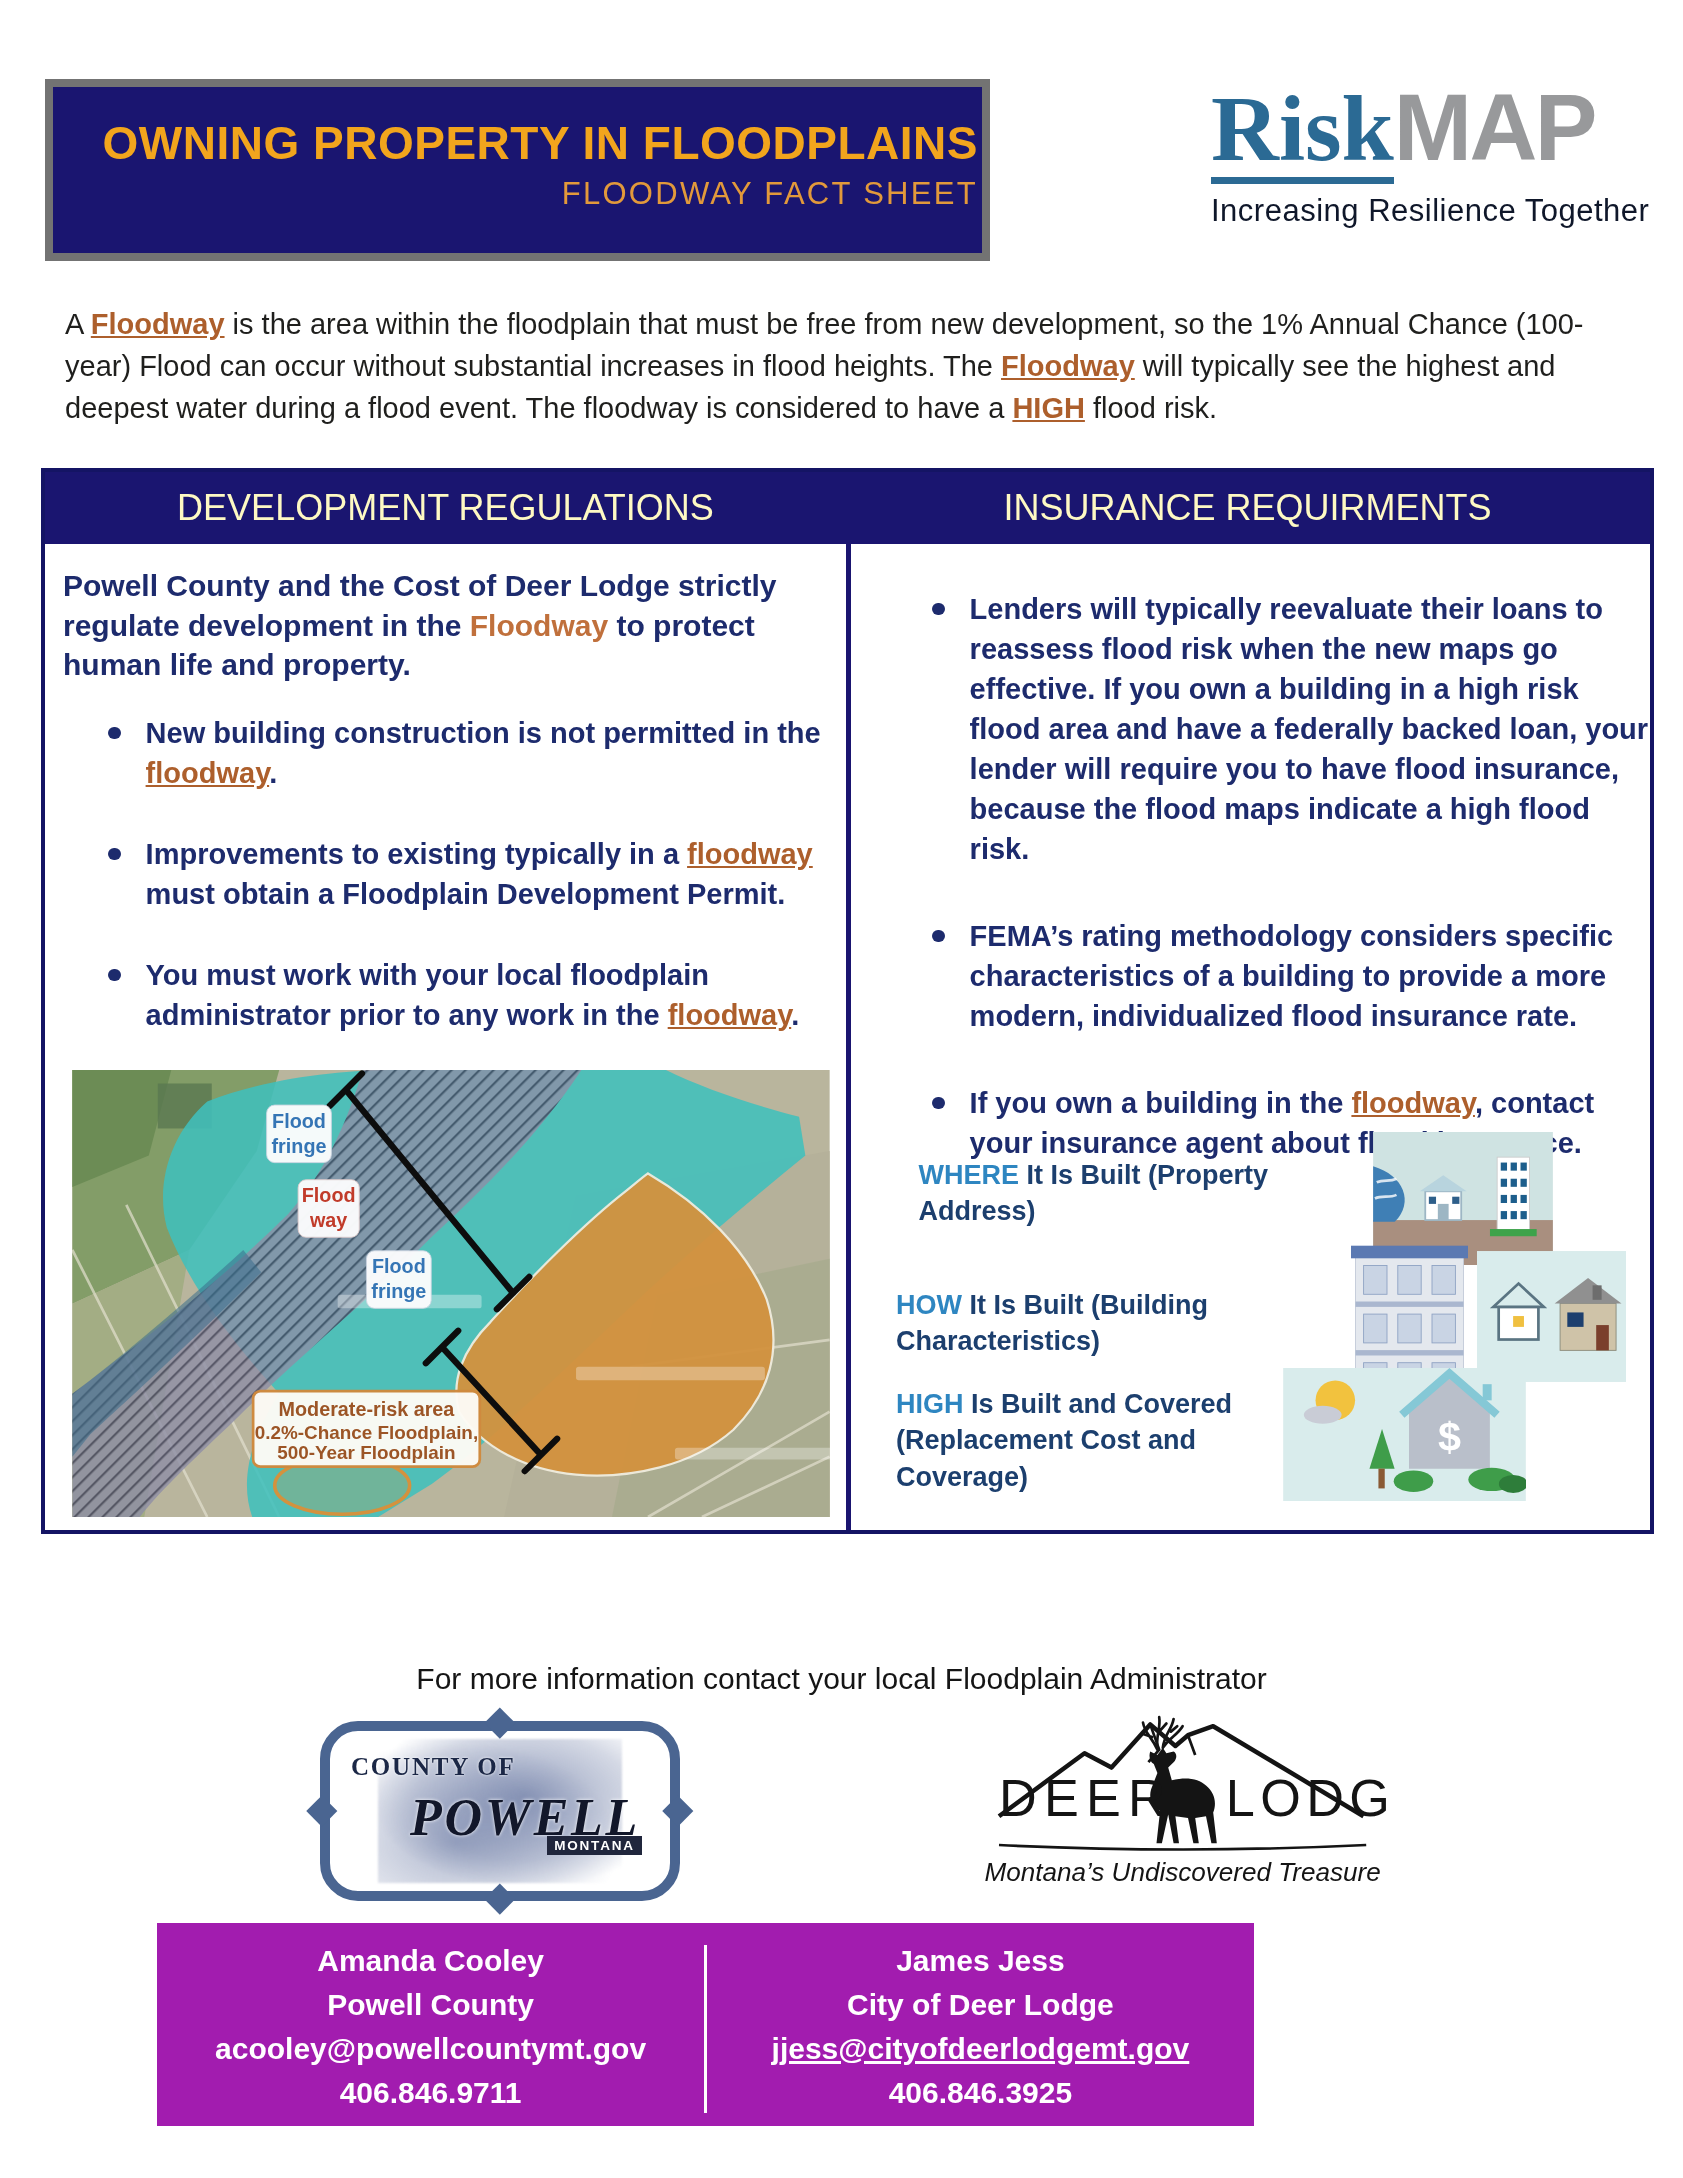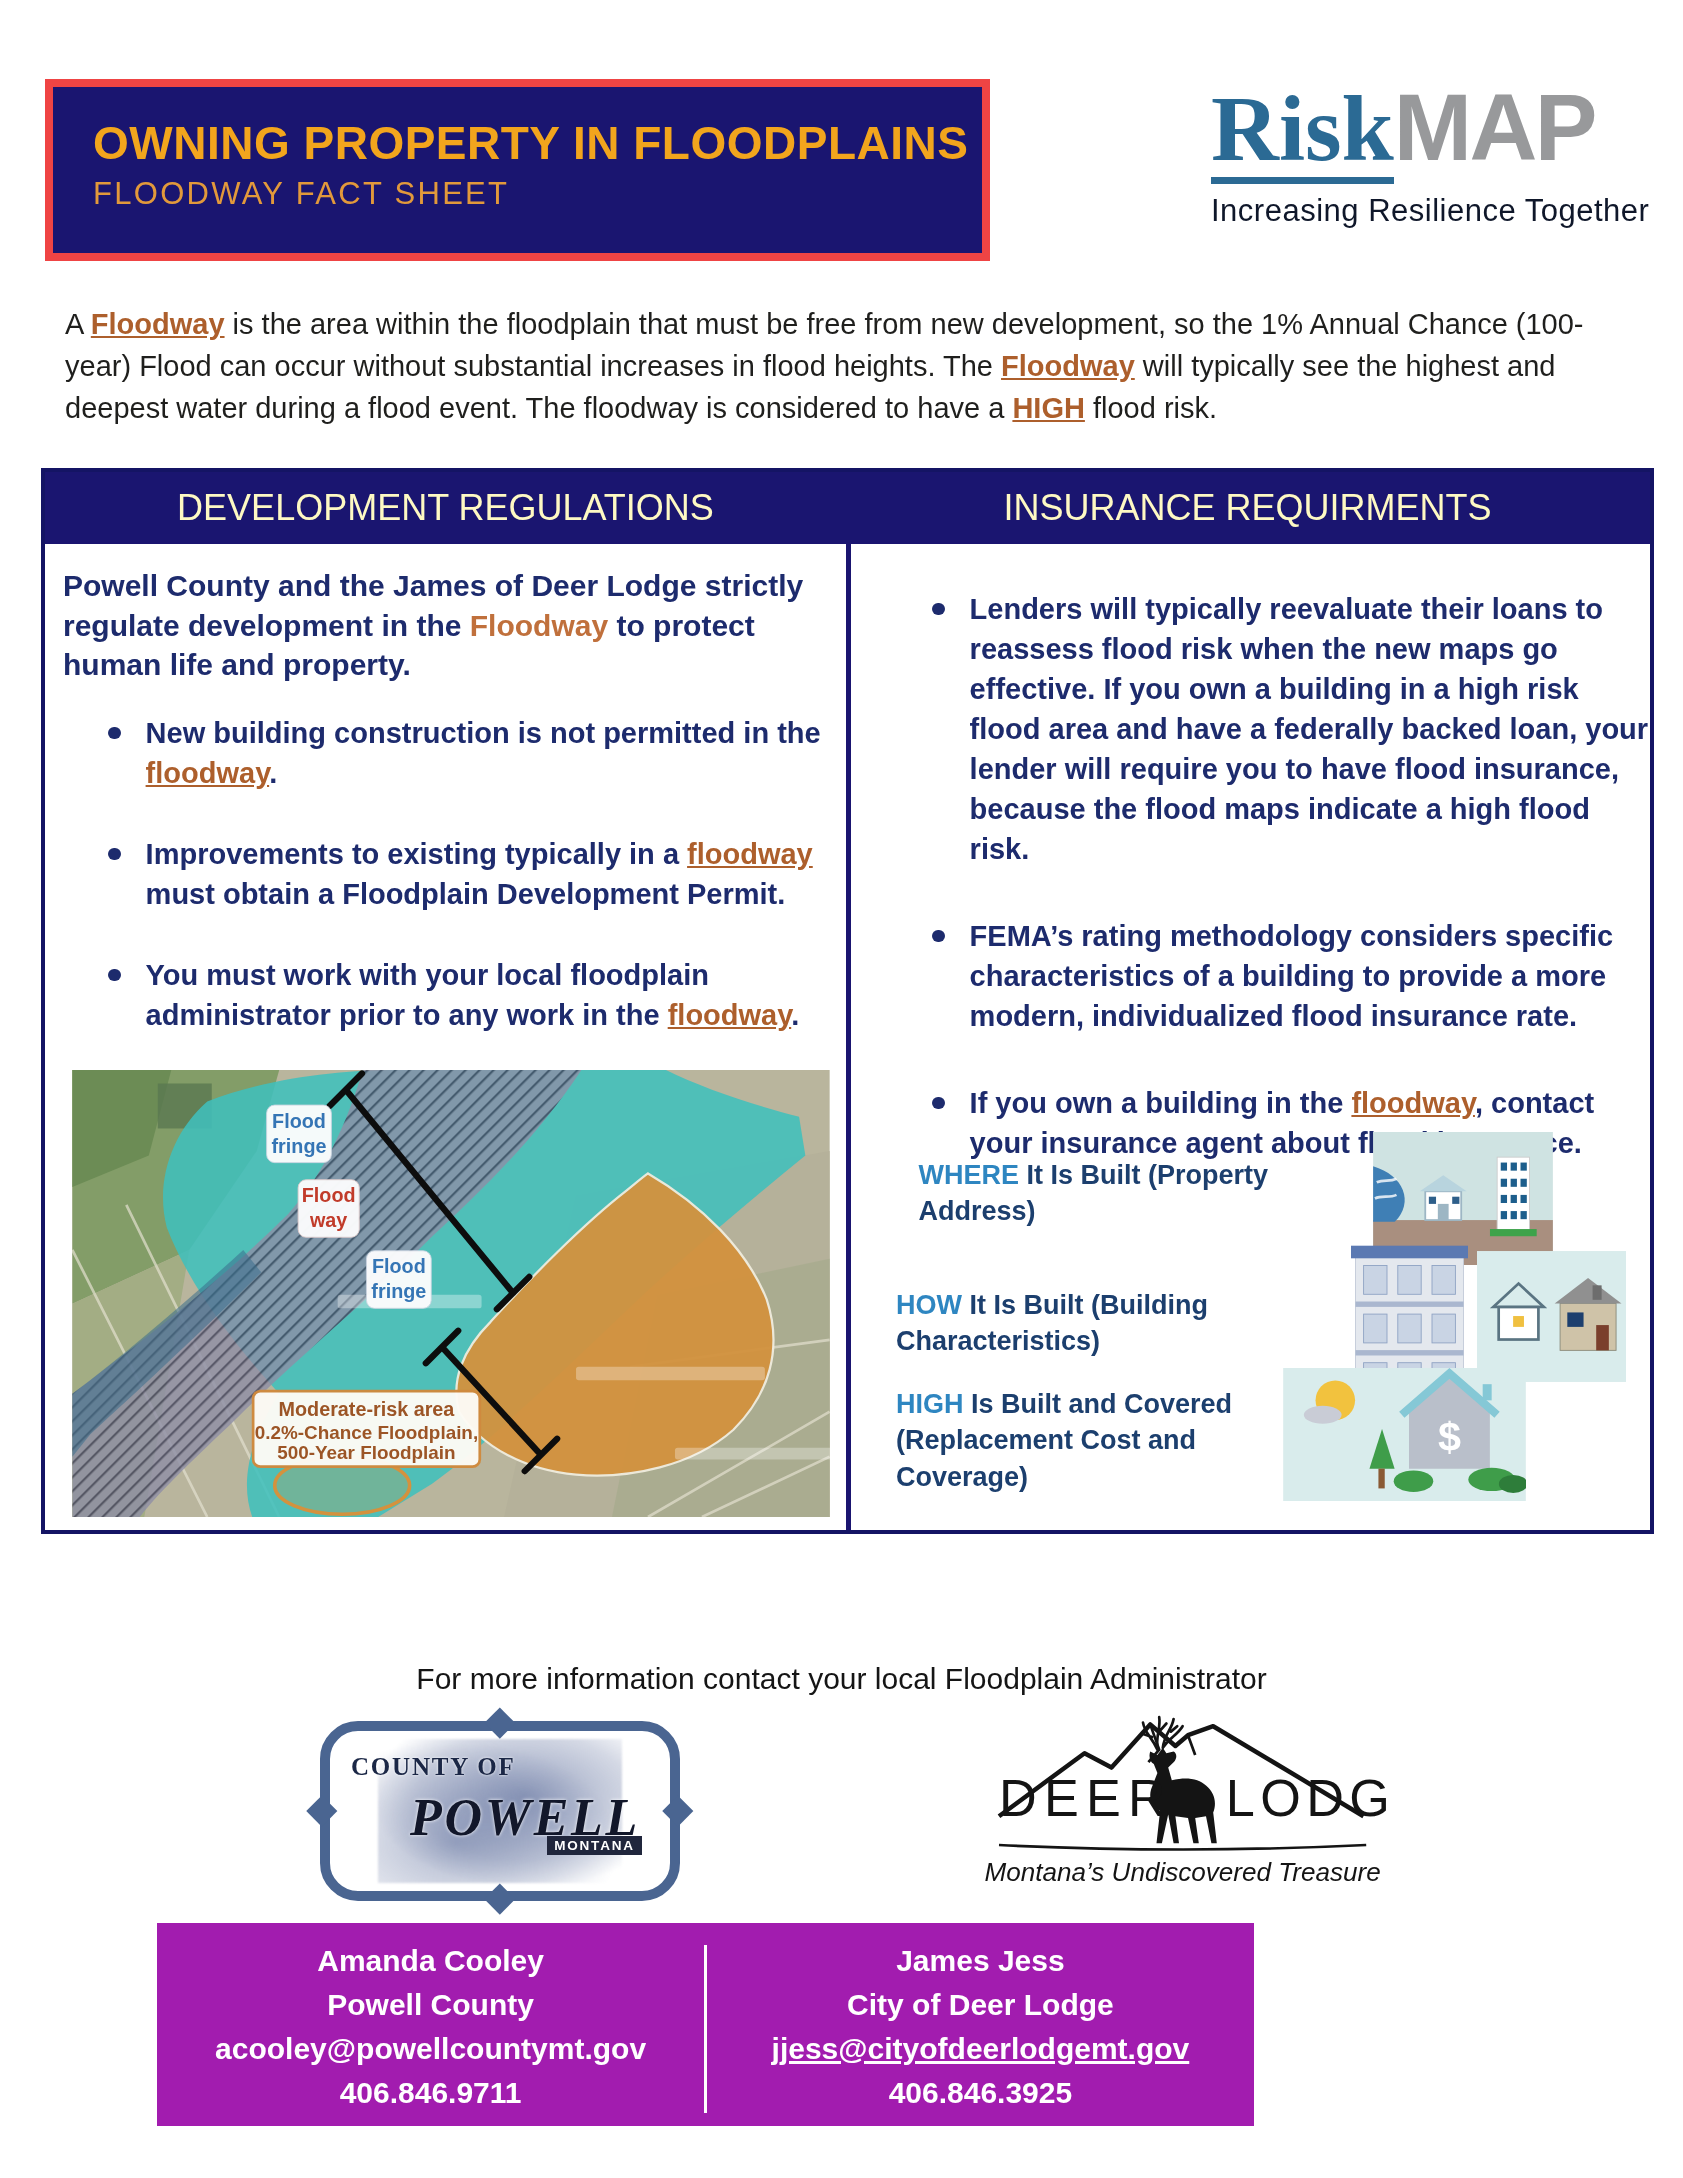--- a/index.html
+++ b/index.html
@@ -1,22 +1,22 @@
 <!DOCTYPE html>
 <html style="font-size:14.4px"><head>
 <meta charset="utf-8">
 <style>
   html,body { margin:0; padding:0; }
   body { font-family:"Liberation Sans", sans-serif; background:#ffffff; }
   .page { position:relative; width:1683px; height:2178px; background:#fff; overflow:hidden; }
 
   
   .banner { position:absolute; left:45px; top:79px; width:945px; height:182px;
-            background:#1a1570; border:8px solid #ef4444; box-sizing:border-box;
-            padding:32px 12px 0 40px; }
+            background:#1a1570; border:8px solid #737373; box-sizing:border-box;
+            padding:32px 4px 0 40px;text-align:right; }
   .banner-title { color:#f2a51d; font-size:46px; font-weight:bold; letter-spacing:0.5px; line-height:1.05; }
   .banner-subtitle { color:#e2993b; font-size:31px; letter-spacing:2.3px; margin-top:9px; }
 
   
   .riskmap { position:absolute; left:1211px; top:81px; width:473px; }
   .riskmap .risk { display:inline-block; font-family:"Liberation Serif", serif; font-weight:bold;
                    color:#2b6a94; font-size:94px; line-height:1; border-bottom:7.2px solid #2b6a94; padding-bottom:1.8px; }
   .riskmap .mapword { font-family:"Liberation Sans", sans-serif; font-weight:bold;
                       color:#98999b; font-size:94px; line-height:1; letter-spacing:-2.7px; }
   .riskmap .tagline { font-size:31px; color:#0f172a; margin-top:9px; letter-spacing:0.5px; }
@@ -114,21 +114,21 @@
 
   <div class="intro"><span>A </span><span class="fw-link">Floodway</span><span> is the area within the floodplain that must be free from new development, so the 1% Annual Chance (100-year) Flood can occur without substantial increases in flood heights. The </span><span class="fw-link">Floodway</span><span> will typically see the highest and deepest water during a flood event. The floodway is considered to have a </span><span class="fw-link">HIGH</span><span> flood risk.</span></div>
 
   <div class="columns">
     <div class="col-head">
       <div class="cell left">DEVELOPMENT REGULATIONS</div>
       <div class="cell right">INSURANCE REQUIRMENTS</div>
     </div>
     <div class="divider-v"></div>
 
-    <div class="reg-lead"><span>Powell County and the James of Deer Lodge strictly regulate development in the </span><span class="hl-orange">Floodway</span><span> to protect human life and property.</span></div>
+    <div class="reg-lead"><span>Powell County and the Cost of Deer Lodge strictly regulate development in the </span><span class="hl-orange">Floodway</span><span> to protect human life and property.</span></div>
 
     <ul class="bullets reg-bullets">
       <li>
         <span class="dot"></span>
         <span><span>New building construction is not permitted in the </span><span class="fw-link">floodway</span><span>.</span></span>
       </li>
       <li>
         <span class="dot"></span>
         <span><span>Improvements to existing typically in a </span><span class="fw-link">floodway</span><span> must obtain a Floodplain Development Permit.</span></span>
       </li>

